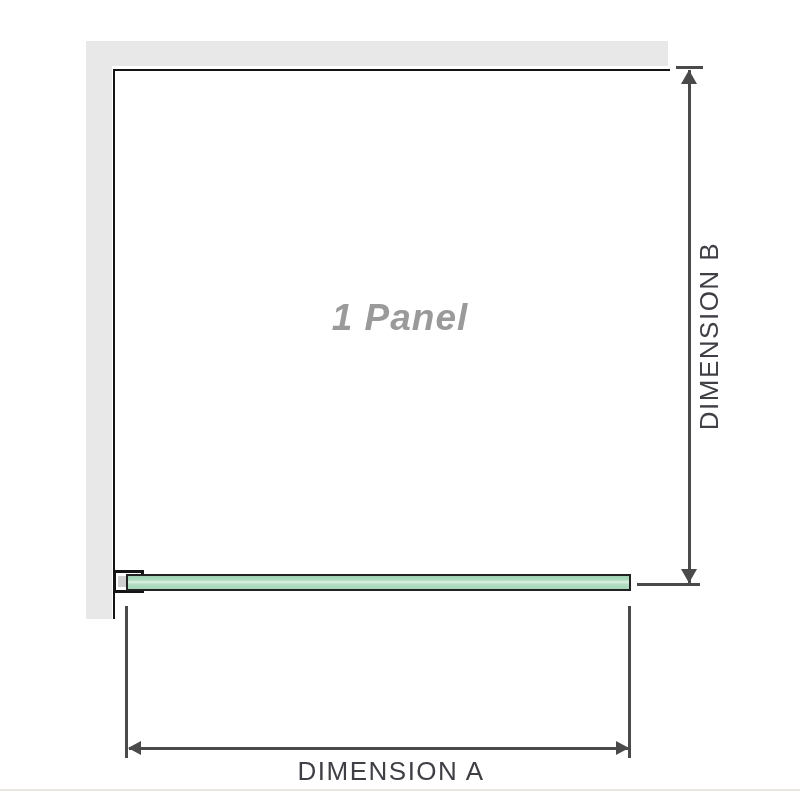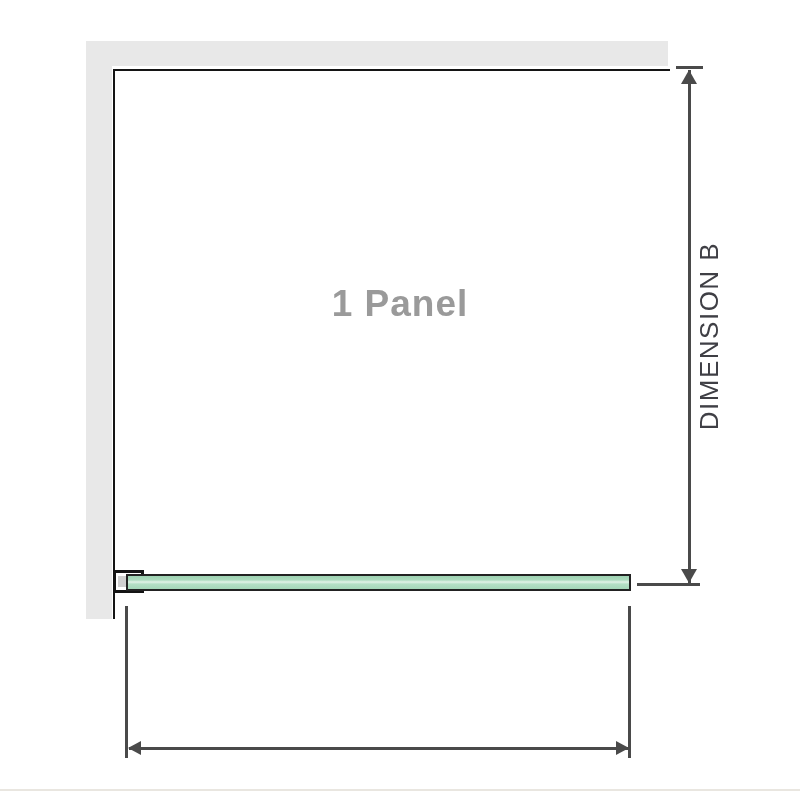--- a/index.html
+++ b/index.html
@@ -10,22 +10,22 @@
   
   .wall{position:absolute;background:#e8e8e8;}
   .wall-top{left:86px;top:41px;width:582px;height:25px;}
   .wall-left{left:86px;top:41px;width:26px;height:578px;}
   
   .panel-line{position:absolute;background:#141414;}
   .panel-line-top{left:113px;top:69px;width:557px;height:2px;}
   .panel-line-left{left:113px;top:69px;width:2px;height:550px;}
   
   .panel-label{
-    position:absolute;left:280px;top:283px;width:240px;text-align:center;
-    font-size:37px;font-weight:bold;letter-spacing:1px;color:#9a9a9a;
+    position:absolute;left:280px;top:297px;width:240px;text-align:center;
+    font-size:37px;font-weight:bold;font-style:italic;letter-spacing:1px;color:#9a9a9a;
   }
   
   .bracket{
     position:absolute;left:113px;top:570px;width:31px;height:23px;
     border:3px solid #141414;background:#ffffff;box-sizing:border-box;
   }
   .bracket-insert{position:absolute;left:2px;top:3px;width:9px;height:11px;background:#cfcfcf;}
   .glass-bar{
     position:absolute;left:126px;top:574px;width:505px;height:17px;box-sizing:border-box;
     border:2px solid #222222;
@@ -78,16 +78,17 @@
   <div class="dim dimb-tick-bottom"></div>
   <div class="arrow arrow-up"></div>
   <div class="arrow arrow-down"></div>
   <div class="dimb-label">DIMENSION B</div>
 
   <div class="dim exta-left"></div>
   <div class="dim exta-right"></div>
   <div class="dim dima-line"></div>
   <div class="arrow arrow-left"></div>
   <div class="arrow arrow-right"></div>
+  <div class="dima-label">DIMENSION A</div>
 
   <div class="bottom-rule"></div>
 
 </div>
 
 </body></html>

